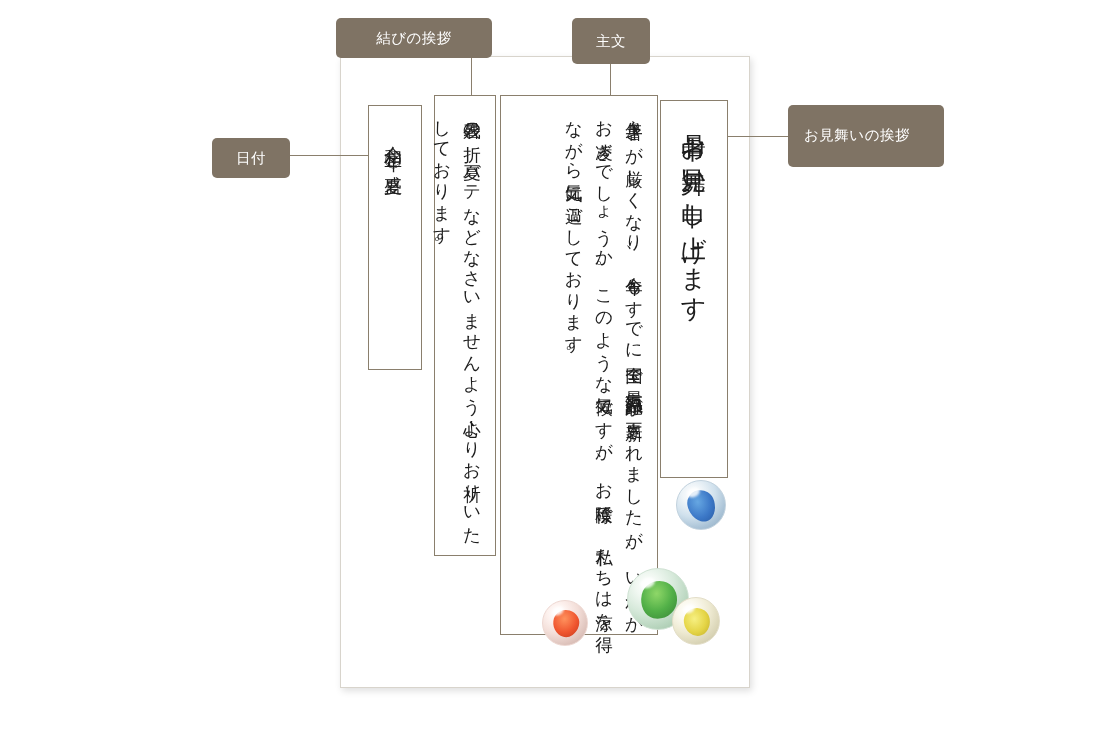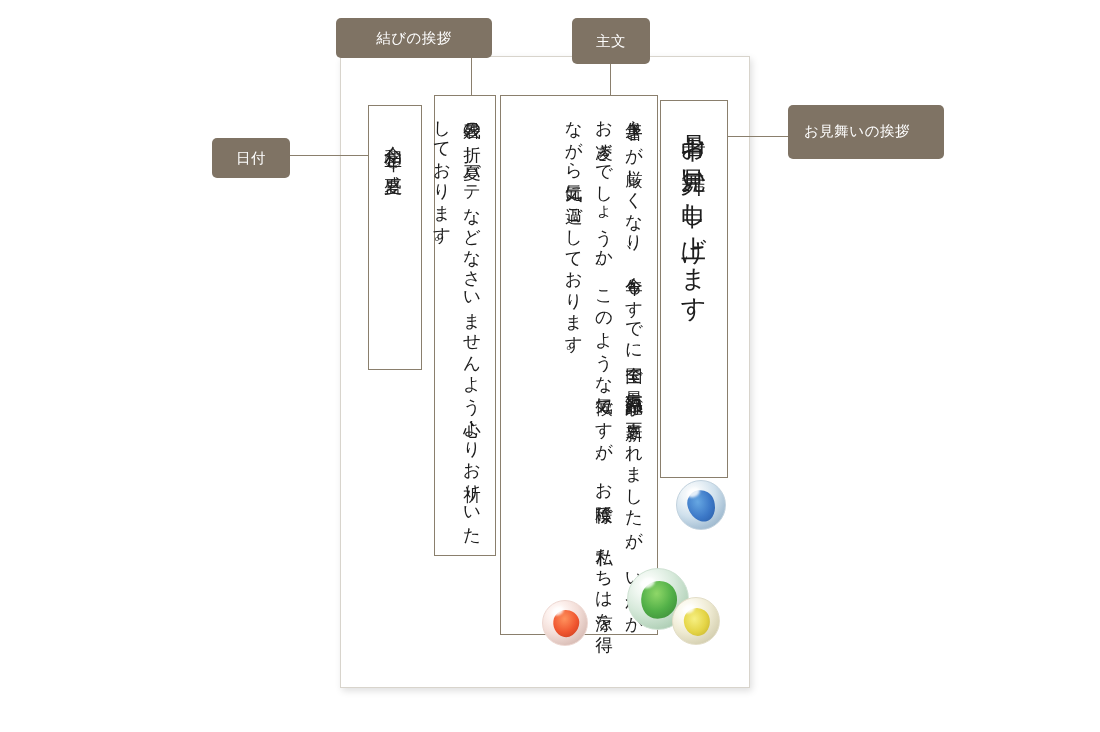--- a/index.html
+++ b/index.html
@@ -113,21 +113,21 @@
   #callout-body {
     left: 572px;
     top: 18px;
     width: 78px;
     height: 46px;
   }
   #callout-greeting {
     left: 788px;
     top: 105px;
     width: 156px;
-    height: 54px;
+    height: 62px;
     justify-content: flex-start;
     text-align: left;
     padding: 8px 16px;
   }
   #callout-date {
     left: 212px;
     top: 138px;
     width: 78px;
     height: 26px;
   }

